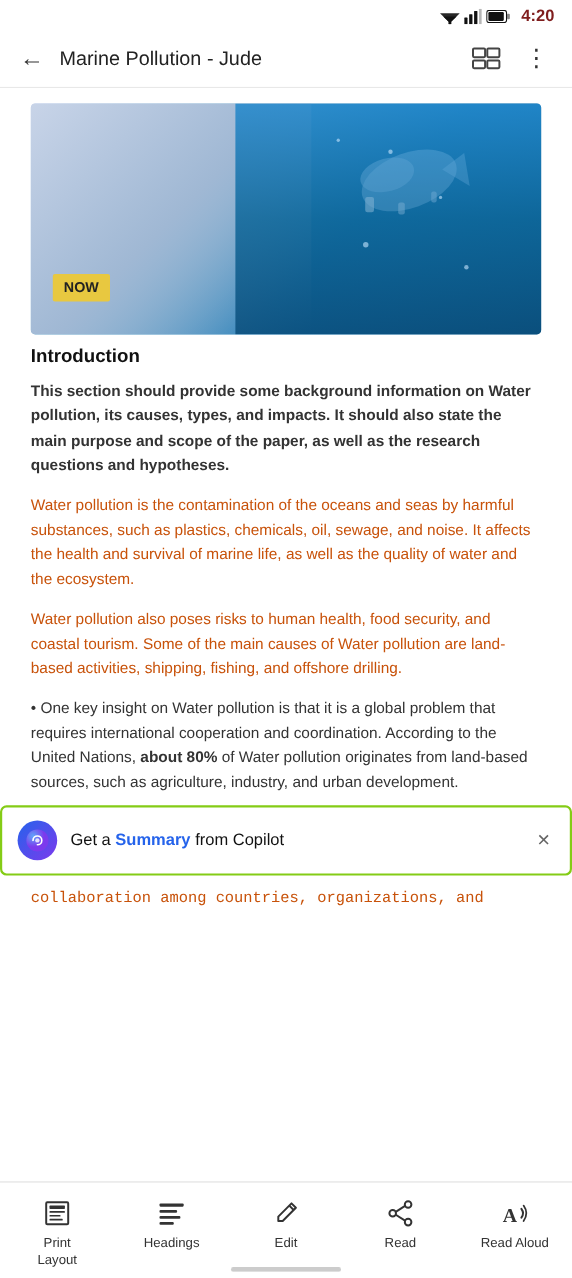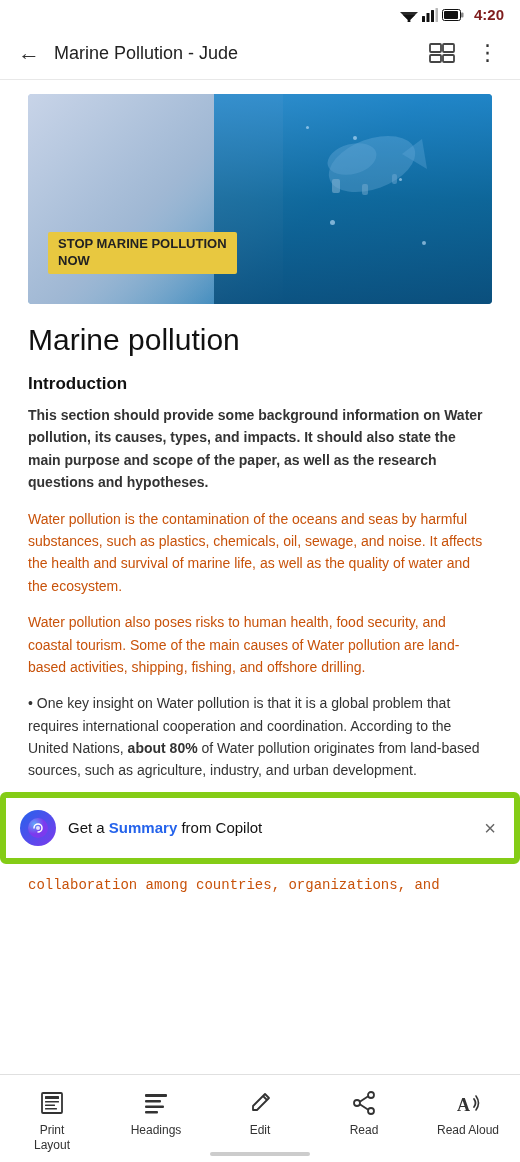--- a/index.html
+++ b/index.html
@@ -158,21 +158,21 @@
     }
     strong { font-weight: 700; }
 
     
     .copilot-banner-wrapper {
       margin: 10px -28px 0 -28px;
       padding: 0 28px;
       position: relative;
     }
     .copilot-banner {
-      border: 6px solid #84cc16;
+      border: 2px solid #84cc16;
       border-radius: 6px;
       padding: 12px 14px;
       display: flex;
       align-items: center;
       gap: 12px;
       background: #fff;
       margin-bottom: 10px;
     }
     .copilot-icon {
       width: 36px;
@@ -335,26 +335,24 @@
 
       <div class="hero-particles">
         <div class="particle" style="width:4px;height:4px;top:20%;left:70%;"></div>
         <div class="particle" style="width:3px;height:3px;top:40%;left:80%;"></div>
         <div class="particle" style="width:5px;height:5px;top:60%;left:65%;"></div>
         <div class="particle" style="width:3px;height:3px;top:15%;left:60%;"></div>
         <div class="particle" style="width:4px;height:4px;top:70%;left:85%;"></div>
       </div>
 
       <div class="hero-text-box">
-        <div class="hero-text">STOP MARINE POLLUTION</div>
         <div class="hero-text">NOW</div>
       </div>
     </div>
 
-    <h1 class="doc-title">Marine pollution</h1>
 
     <h2 class="doc-section-title">Introduction</h2>
 
     <p class="doc-para">This section should provide some background information on Water pollution, its causes, types, and impacts. It should also state the main purpose and scope of the paper, as well as the research questions and hypotheses.</p>
 
     <p class="doc-para-orange">Water pollution is the contamination of the oceans and seas by harmful substances, such as plastics, chemicals, oil, sewage, and noise. It affects the health and survival of marine life, as well as the quality of water and the ecosystem.</p>
 
     <p class="doc-para-orange">Water pollution also poses risks to human health, food security, and coastal tourism. Some of the main causes of Water pollution are land-based activities, shipping, fishing, and offshore drilling.</p>
 
     <p class="doc-para-mixed">

